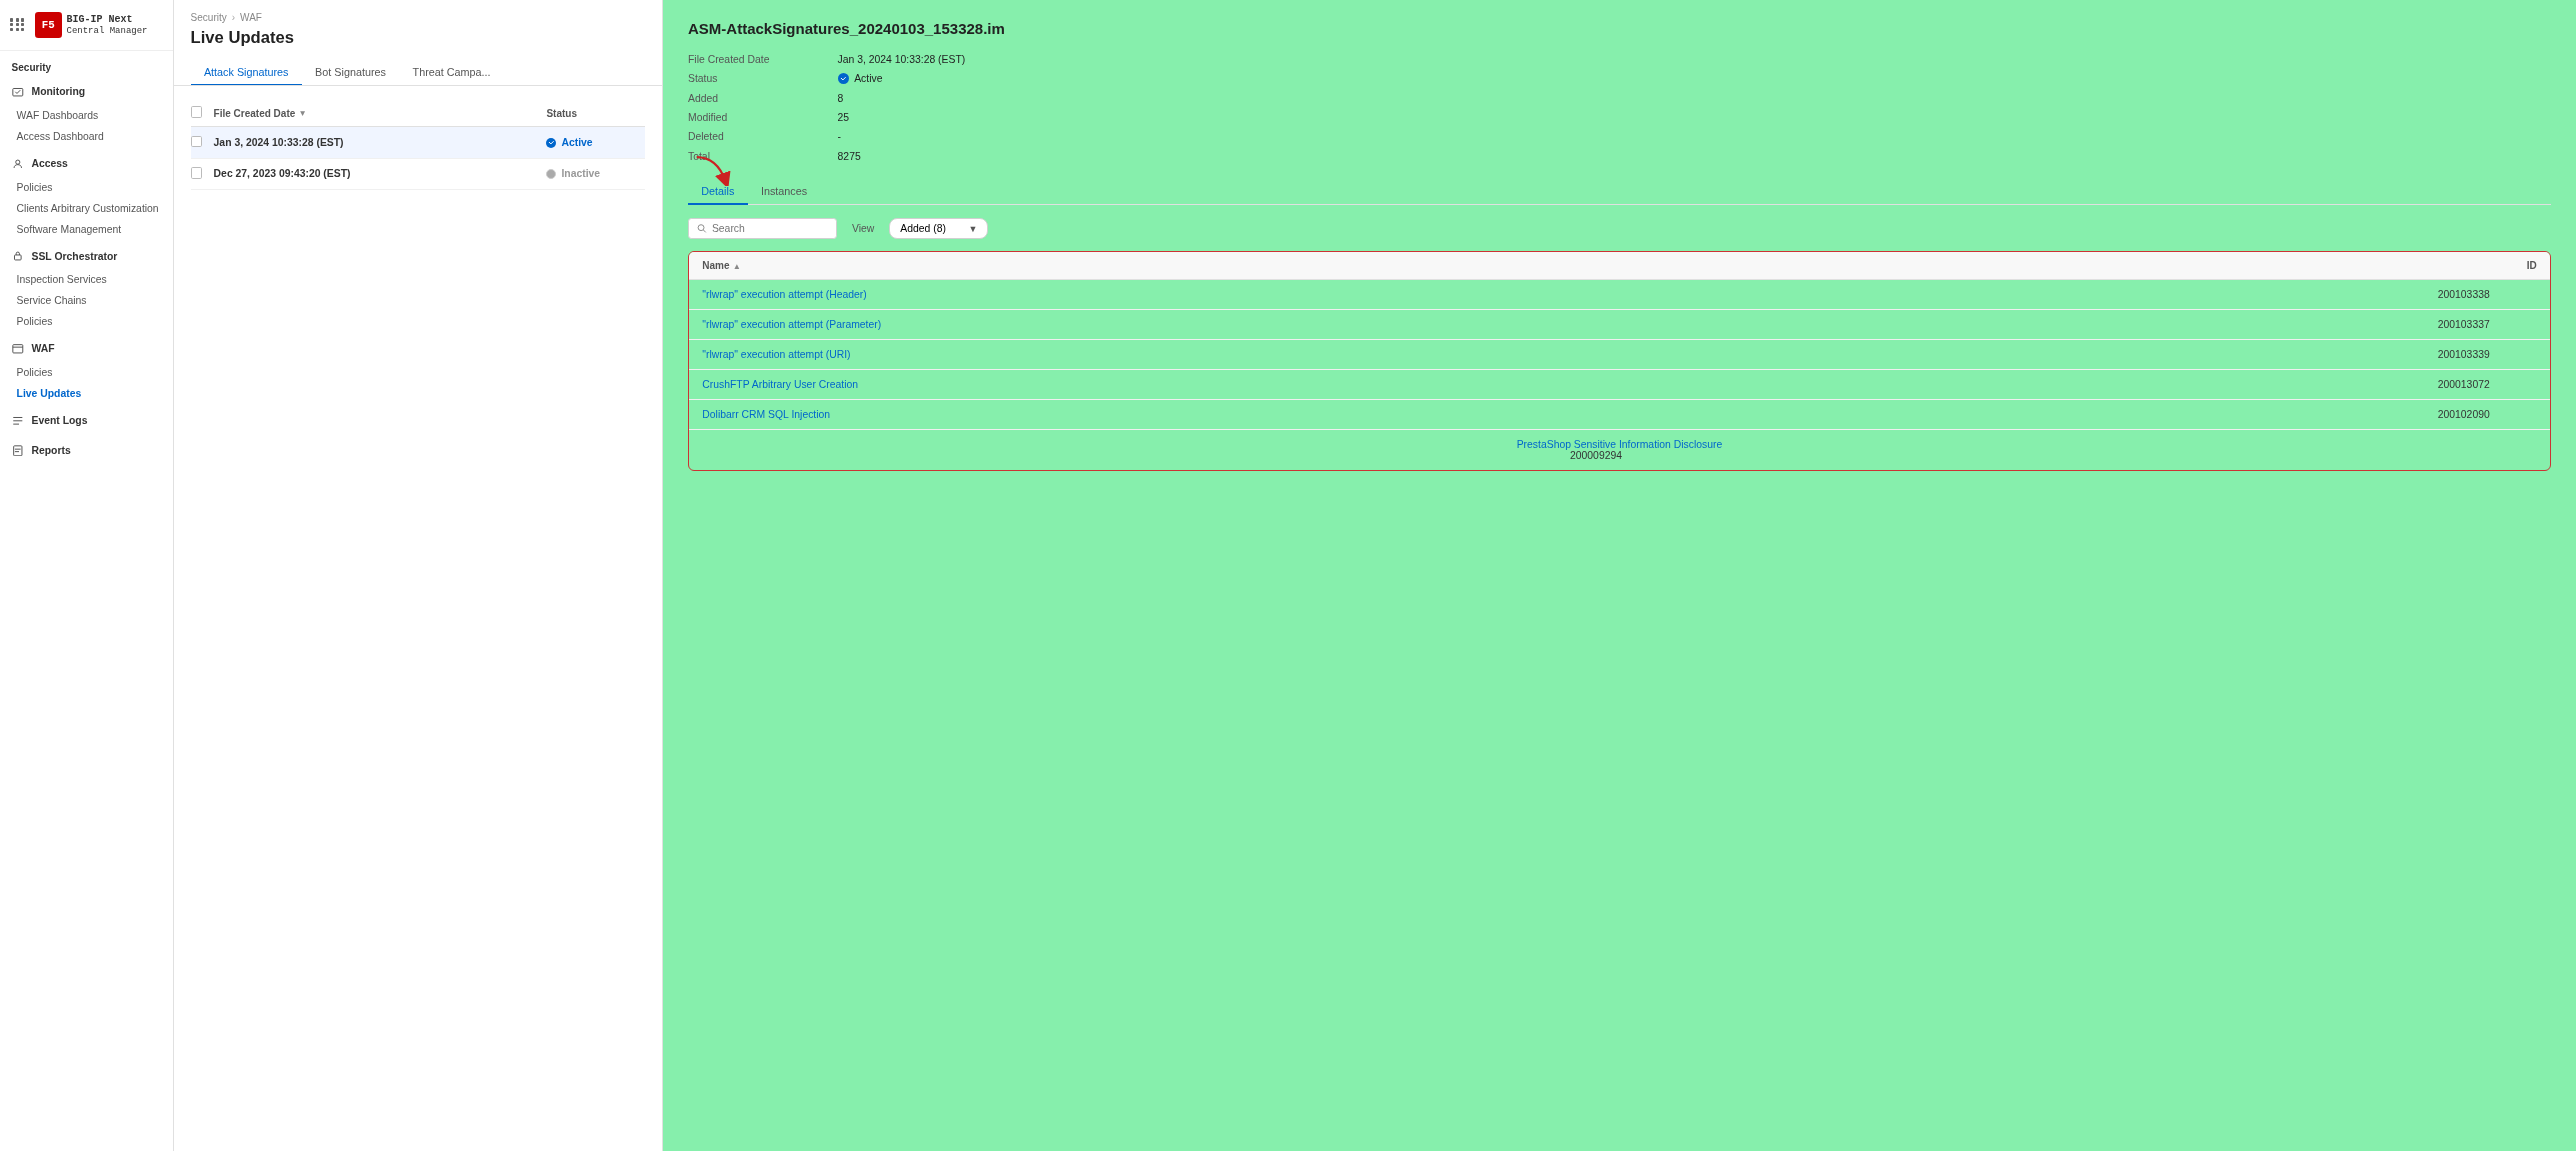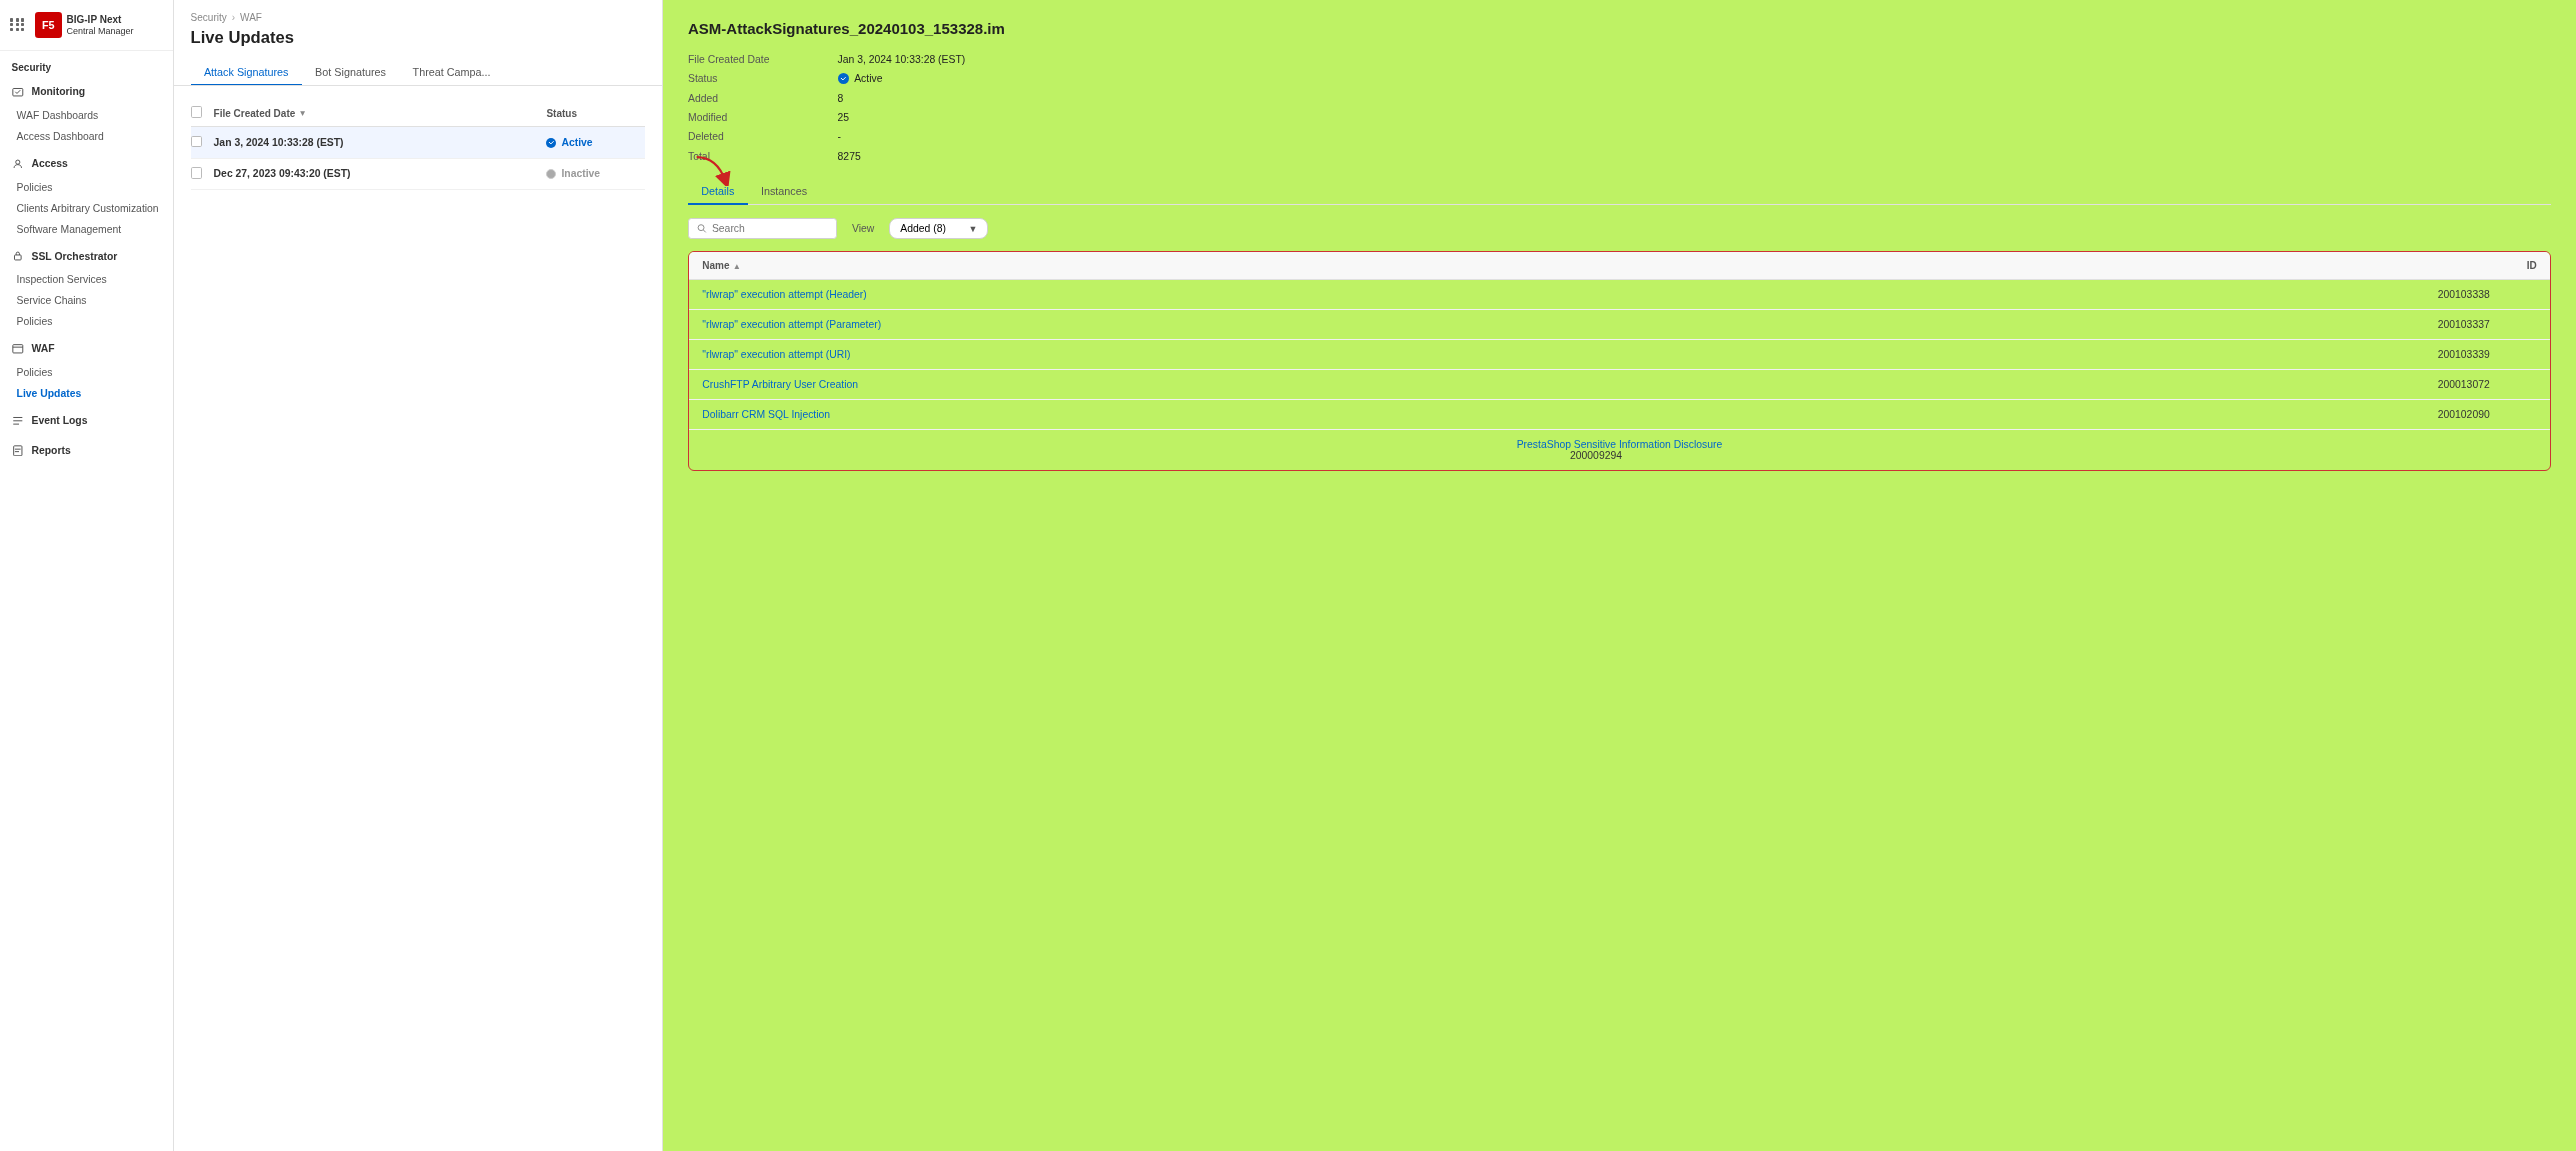--- a/index.html
+++ b/index.html
@@ -46,21 +46,21 @@
     .row-check { width: 23px; }
     .row-date { flex: 1; font-size: 10.4px; color: #333; }
     .row-status { width: 99px; display: flex; align-items: center; gap: 5px; font-size: 10.4px; }
     .status-dot-blue { width: 10px; height: 10px; background: #0066cc; border-radius: 50%; display: flex; align-items: center; justify-content: center; }
     .status-dot-gray { width: 10px; height: 10px; background: #aaa; border-radius: 50%; border: 1.7px solid #ccc; }
     .status-active { color: #0066cc; }
     .status-inactive { color: #999; }
     .sort-arrow { font-size: 8.3px; color: #888; }
 
     
-    .right-panel { flex: 1; background: #bef264; padding: 20px 25px; overflow-y: auto; position: relative; }
+    .right-panel { flex: 1; background: #86efac; padding: 20px 25px; overflow-y: auto; position: relative; }
     .detail-title { font-size: 15px; font-weight: 600; color: #222; margin-bottom: 16.6px; }
 
     .detail-grid { display: grid; grid-template-columns: 133px 1fr; gap: 8.3px 16.6px; margin-bottom: 16.6px; }
     .detail-label { font-size: 10.4px; color: #555; }
     .detail-value { font-size: 10.4px; color: #222; font-weight: 500; display: flex; align-items: center; gap: 5px; }
     .detail-value .status-dot-blue { width: 11.6px; height: 11.6px; }
 
     .detail-tabs { display: flex; gap: 0; border-bottom: 1.7px solid #e0e0e0; margin-bottom: 13.3px; }
     .detail-tab { padding: 6.6px 13.3px; font-size: 10.8px; color: #555; cursor: pointer; border-bottom: 2.5px solid transparent; margin-bottom: -1.7px; }
     .detail-tab.active { color: #0066cc; border-bottom: 2.5px solid #0066cc; font-weight: 500; }
@@ -81,21 +81,21 @@
     .results-row { display: flex; align-items: center; padding: 9px 13.3px; border-bottom: 0.8px solid #f0f0f0; }
     .results-row:last-child { border-bottom: none; flex-direction: column; }
     .results-name { flex: 1; font-size: 10.4px; color: #0066cc; cursor: pointer; }
     .results-id { width: 99px; font-size: 10.4px; color: #333; text-align: left; }
   </style>
 </head>
 <body>
 
 <div class="sidebar">
   <div class="sidebar-logo">
-    <div style="display:flex;align-items:center;gap:5px;">
+    <div style="display:flex;align-items:center;gap:5px;font-family:Liberation Mono, monospace;">
       <div class="grid-icon">
         <div class="grid-dot"></div>
           <div class="grid-dot"></div>
           <div class="grid-dot"></div>
         <div class="grid-dot"></div>
           <div class="grid-dot"></div>
           <div class="grid-dot"></div>
         <div class="grid-dot"></div>
           <div class="grid-dot"></div>
           <div class="grid-dot"></div>

